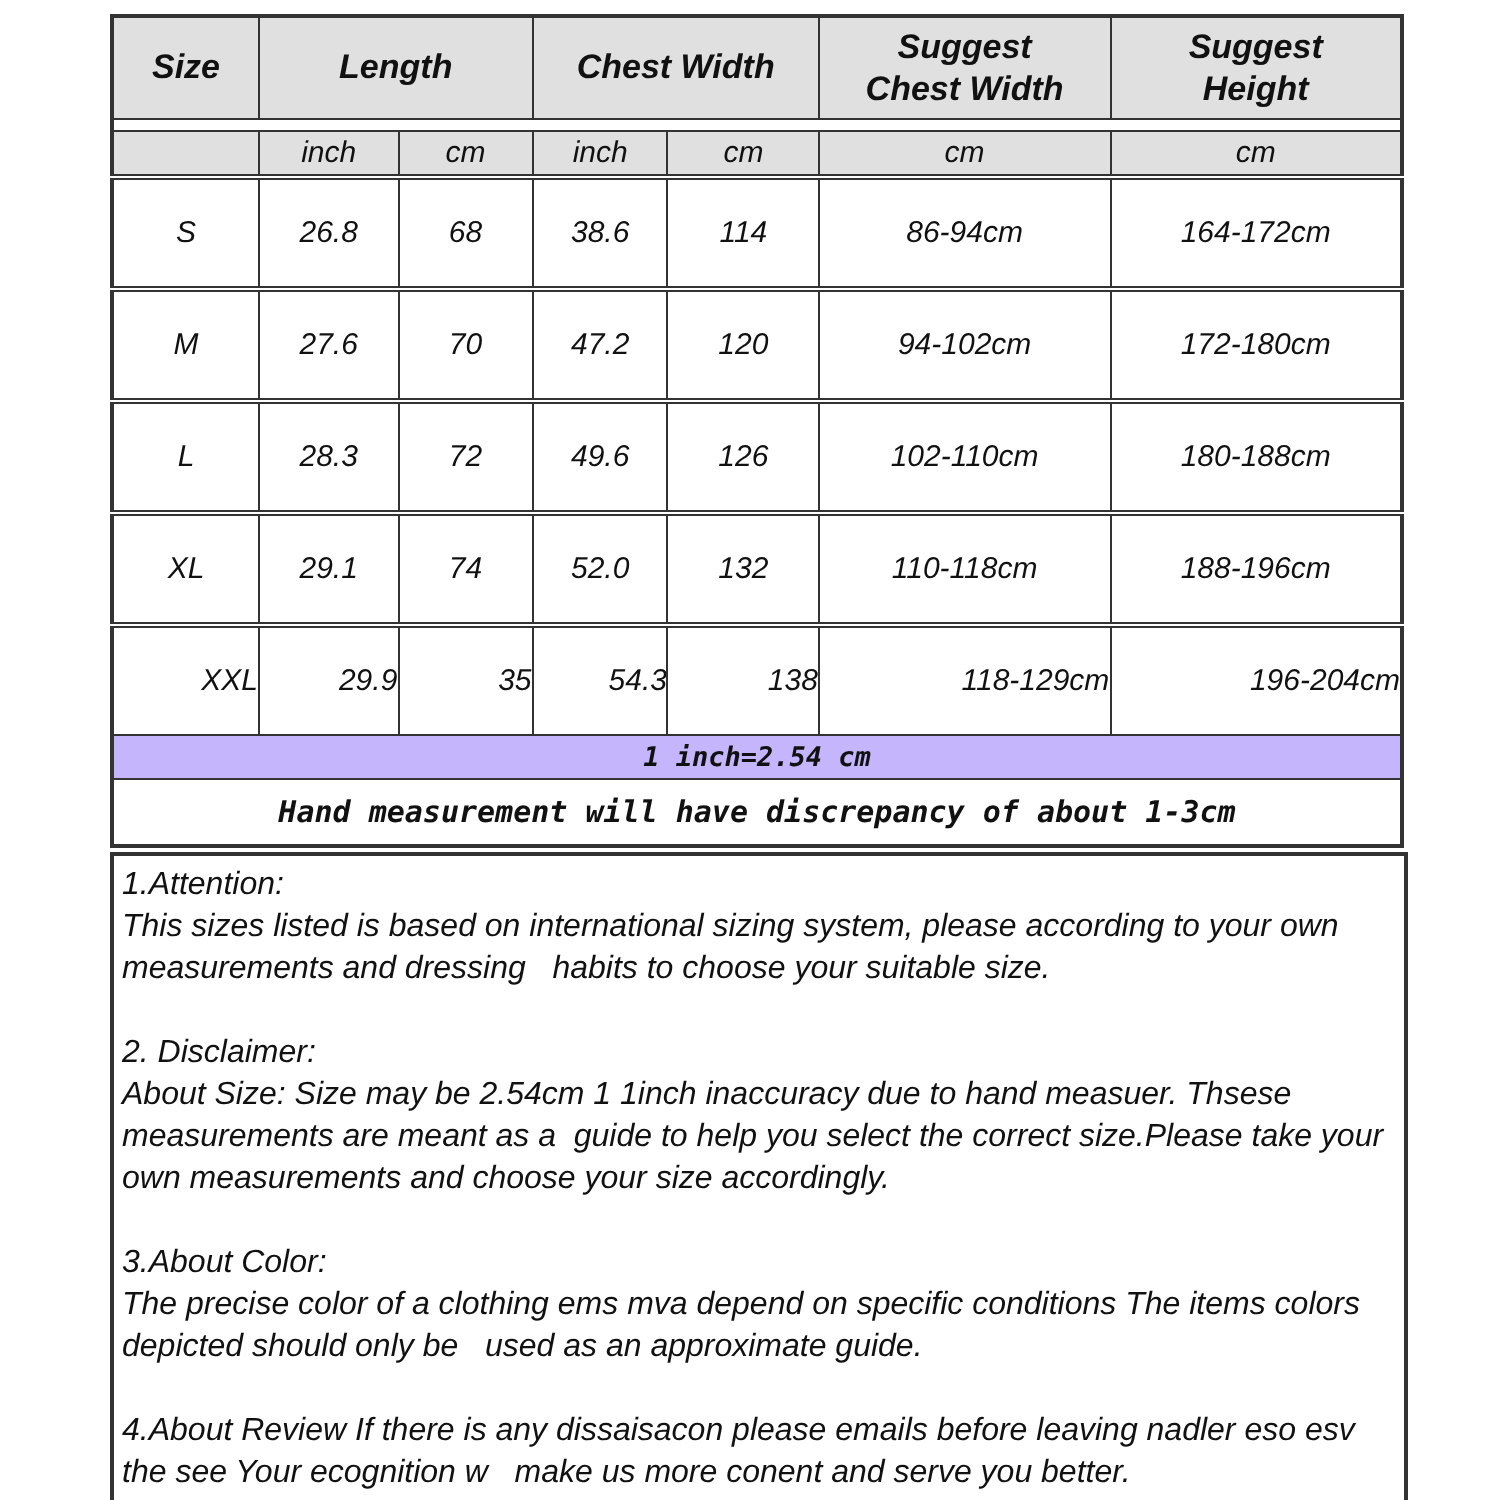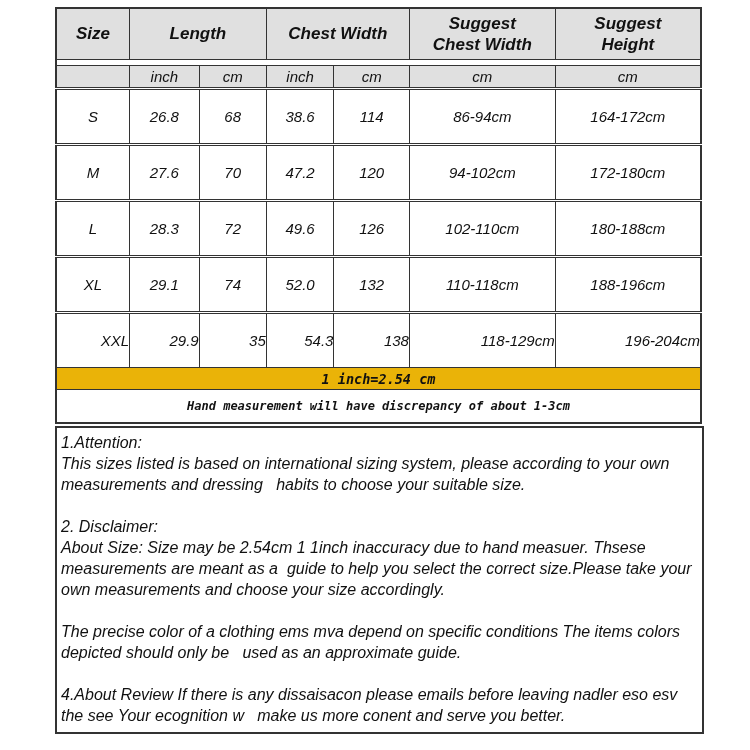--- a/index.html
+++ b/index.html
@@ -69,29 +69,29 @@
     border-bottom: 1px solid #333333;
     text-align: right;
   }
   tr.conv td {
     border-left: none;
     border-right: none;
     height: 21px;
     font-family: "DejaVu Sans Mono", monospace;
     font-weight: bold;
     font-size: 13.5px;
-    background: #eab308;
+    background: #c4b5fd;
   }
   tr.hand td {
     border-left: none;
     border-right: none;
     height: 32px;
     font-family: "DejaVu Sans Mono", monospace;
     font-weight: bold;
-    font-size: 12px;
+    font-size: 15px;
     background: #ffffff;
   }
   .notes {
     margin-top: 2px;
     width: 639px;
     border: 2px solid #333333;
     padding: 4px 2px 6px 4px;
     font-size: 16px;
     line-height: 21px;
     background: #ffffff;
@@ -200,20 +200,21 @@
     <div class="notes">
       <div class="note-section">
         <div class="note-title">1.Attention:</div>
         <div class="note-body">This sizes listed is based on international sizing system, please according to your own measurements and dressing   habits to choose your suitable size.</div>
       </div>
       <div class="note-section">
         <div class="note-title">2. Disclaimer:</div>
         <div class="note-body">About Size: Size may be 2.54cm 1 1inch inaccuracy due to hand measuer. Thsese measurements are meant as a  guide to help you select the correct size.Please take your own measurements and choose your size accordingly.</div>
       </div>
       <div class="note-section">
+        <div class="note-title">3.About Color:</div>
         <div class="note-body">The precise color of a clothing ems mva depend on specific conditions The items colors depicted should only be   used as an approximate guide.</div>
       </div>
       <div class="note-section">
         <div class="note-title"></div>
         <div class="note-body">4.About Review If there is any dissaisacon please emails before leaving nadler eso esv the see Your ecognition w   make us more conent and serve you better.</div>
       </div>
     </div>
 
   </div>
 </div>

